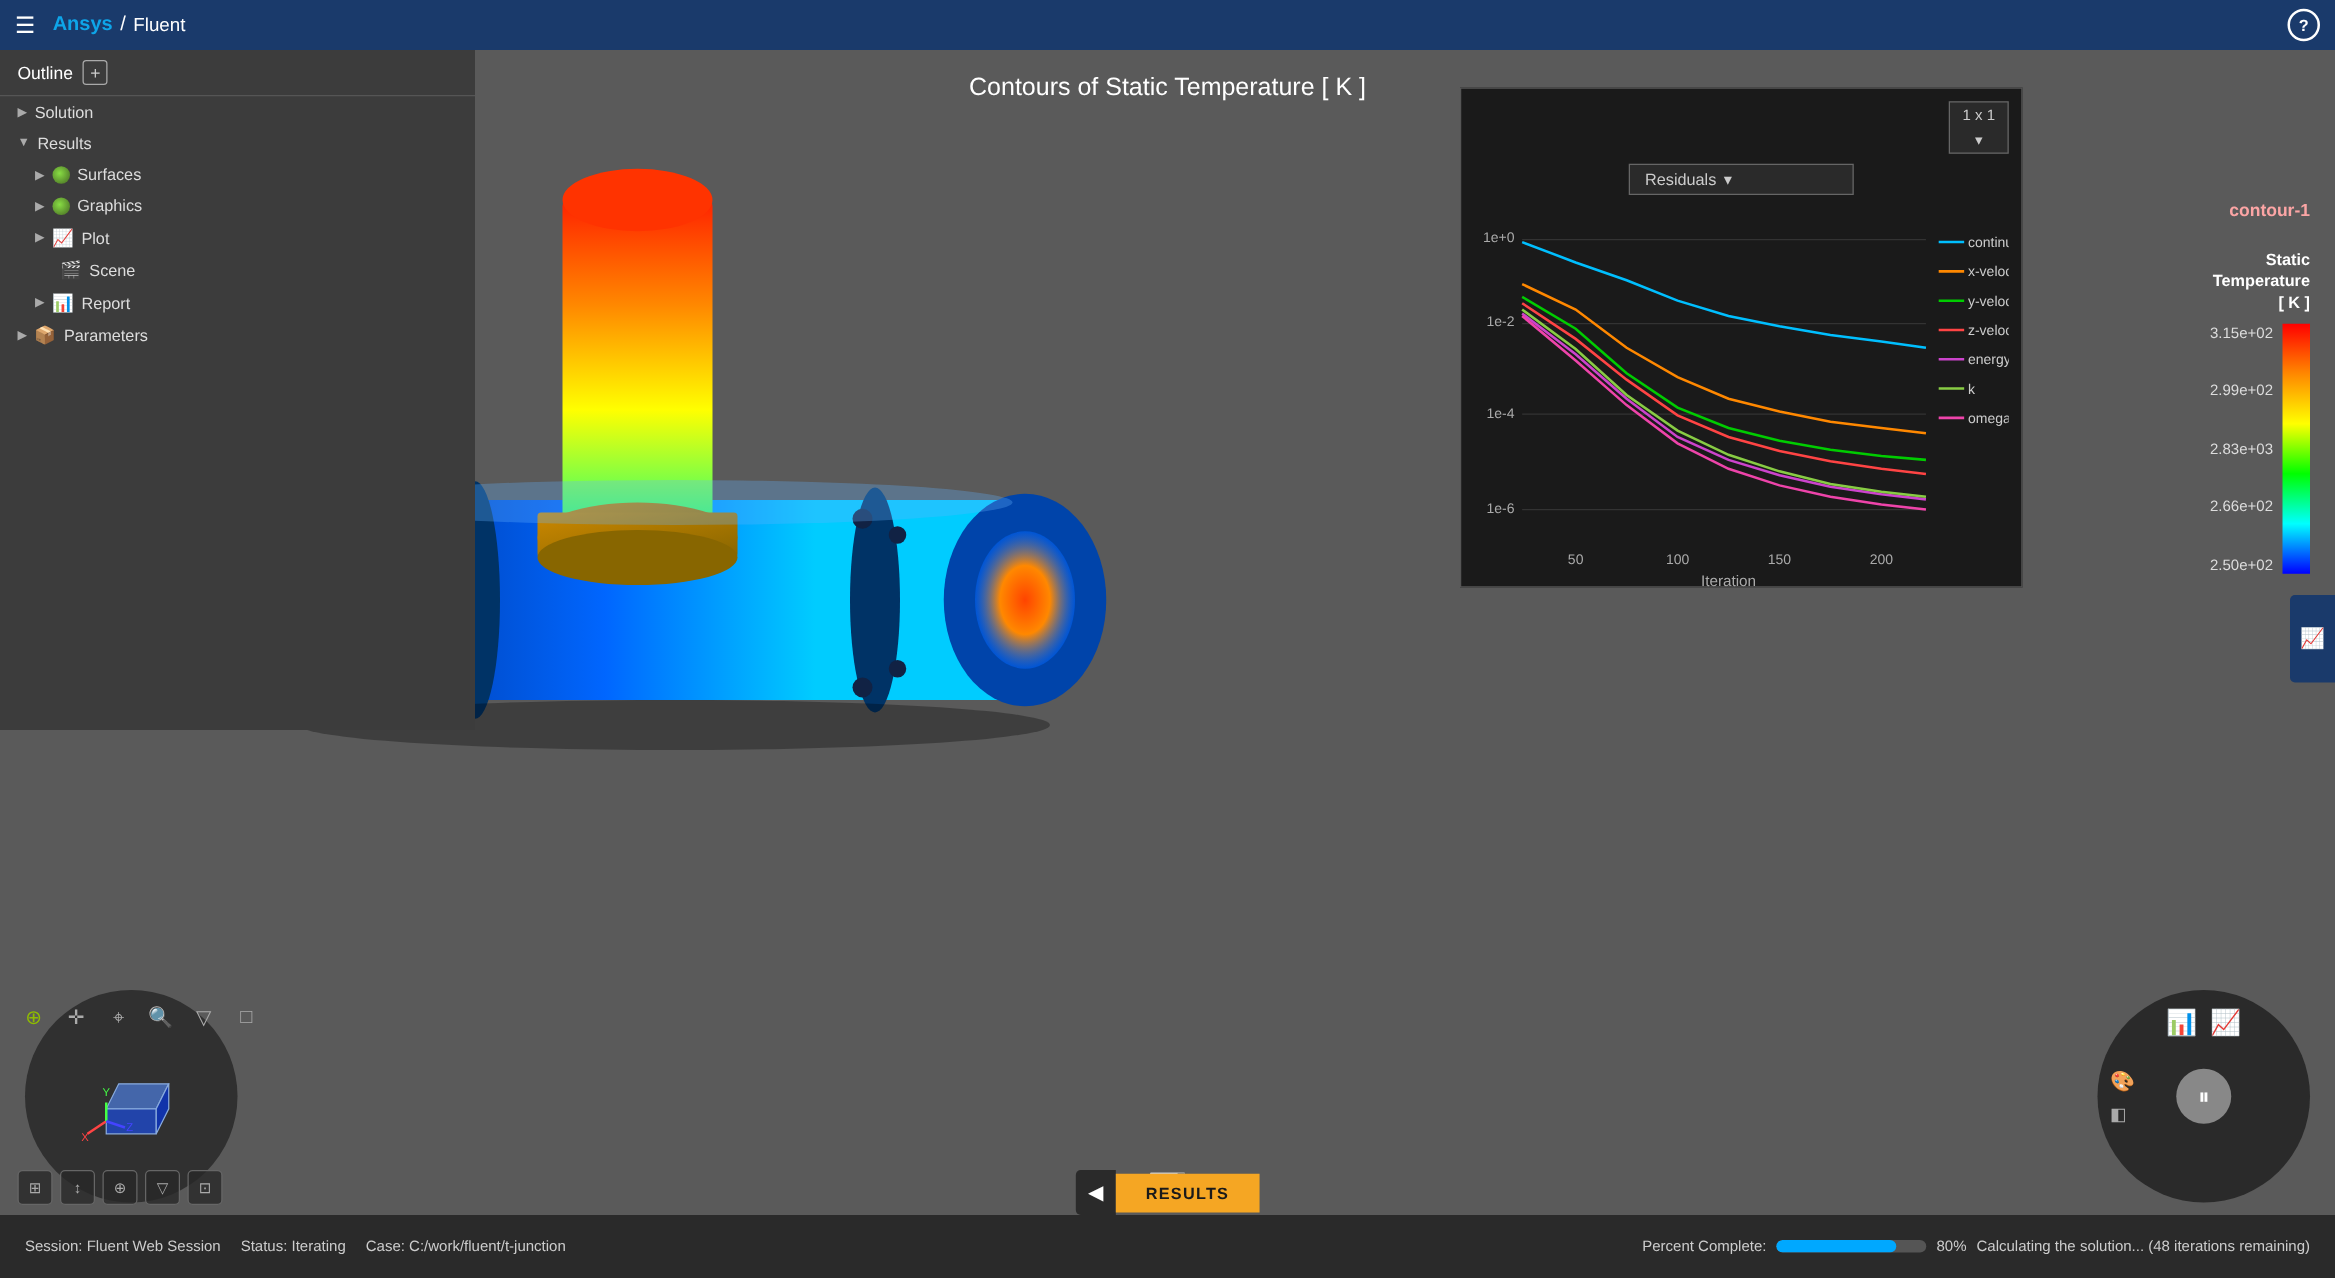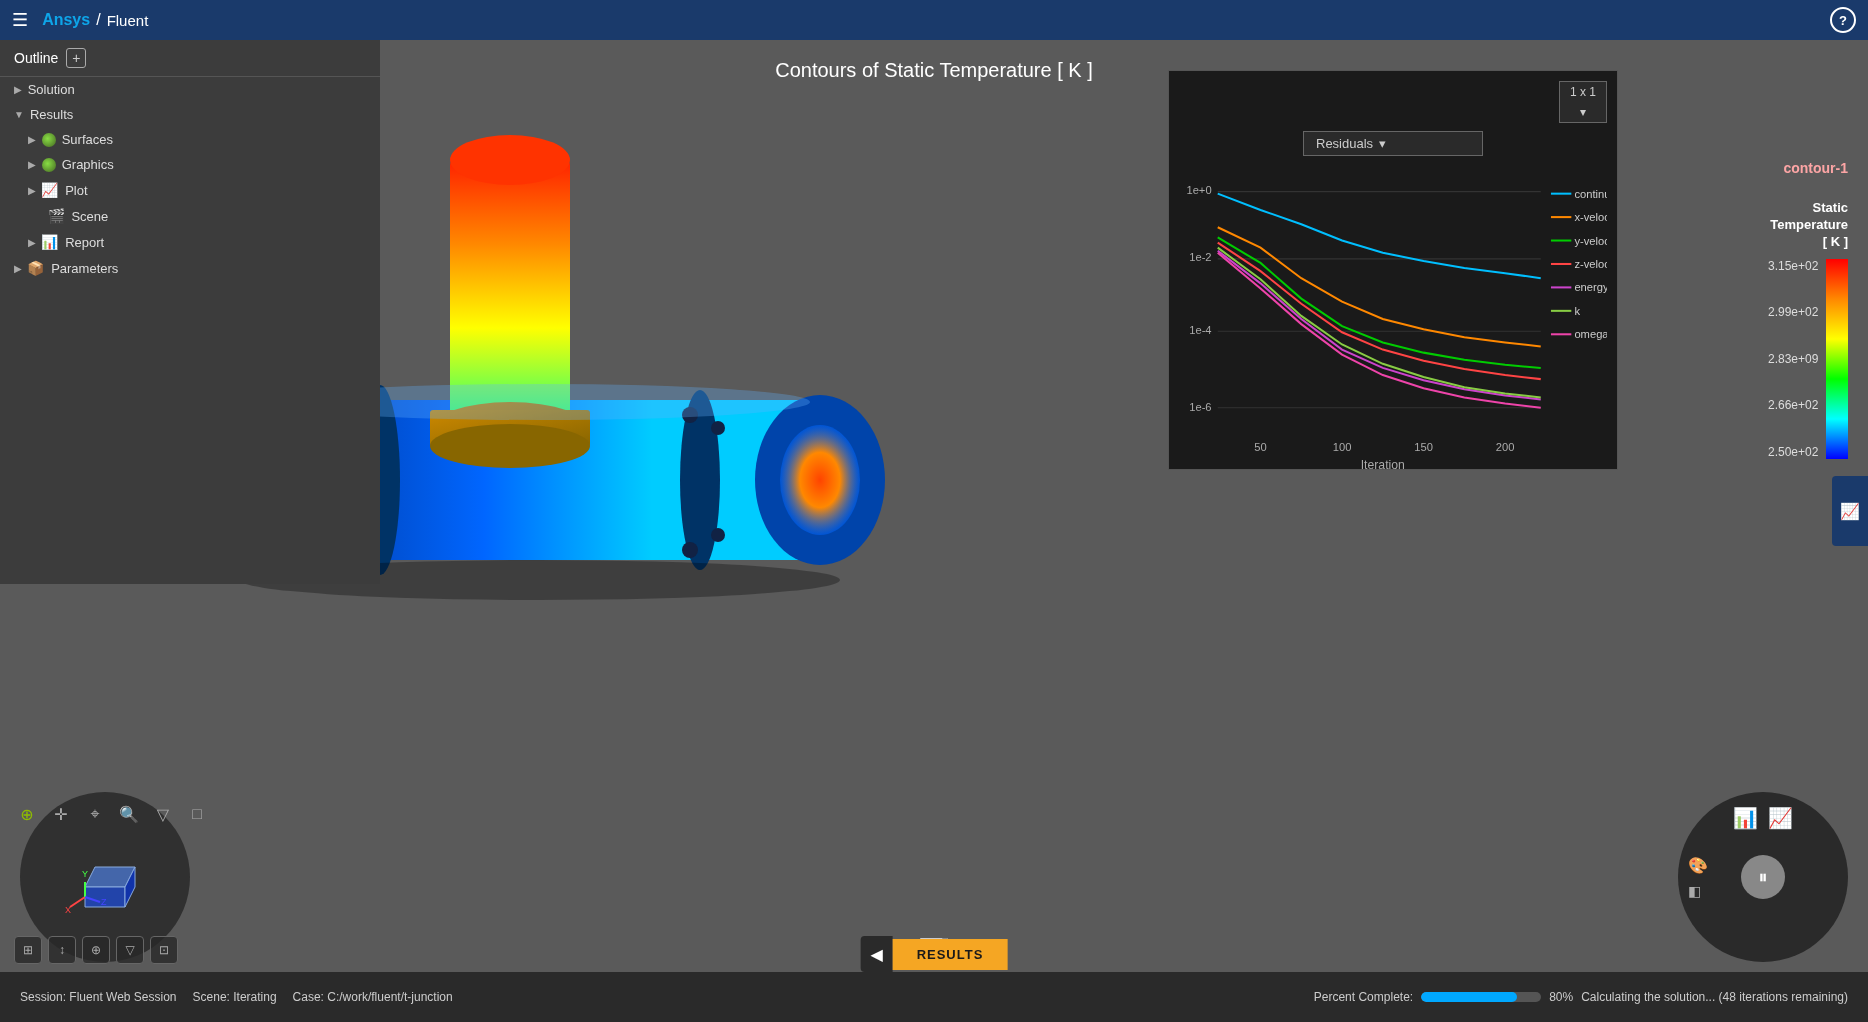--- a/index.html
+++ b/index.html
@@ -628,21 +628,21 @@
 </div>
 <div id="color-scale">
   <div id="color-scale-title">
     <div>Static Temperature</div>
     <div>[ K ]</div>
   </div>
   <div id="color-bar-wrapper">
     <div id="color-labels">
       <span>3.15e+02</span>
       <span>2.99e+02</span>
-      <span>2.83e+09</span>
+      <span>2.83e+03</span>
       <span>2.66e+02</span>
       <span>2.50e+02</span>
     </div>
     <div id="color-bar"></div>
   </div>
 </div>
 
 <div id="nav-top-icons">
   <div class="nav-top-btn" style="color:#8fbc00;">⊕</div>
   <div class="nav-top-btn" style="color:#aaa;">✛</div>
@@ -706,21 +706,21 @@
 </div>
 
 <div id="results-tab-area">
   <div id="results-tab-toggle">◀</div>
   <div id="results-tab">RESULTS</div>
 </div>
 
 <div id="bottom-bar">
   <div class="session-info">
     <span>Session: Fluent Web Session</span>
-    <span>Scene: Iterating</span>
+    <span>Status: Iterating</span>
     <span>Case: C:/work/fluent/t-junction</span>
   </div>
   <div class="spacer"></div>
   <div class="percent-complete">
     <span>Percent Complete:</span>
     <div id="progress-bar-wrapper">
       <div id="progress-bar" style="width:80%;"></div>
     </div>
     <span>80%</span>
     <span>Calculating the solution... (48 iterations remaining)</span>

